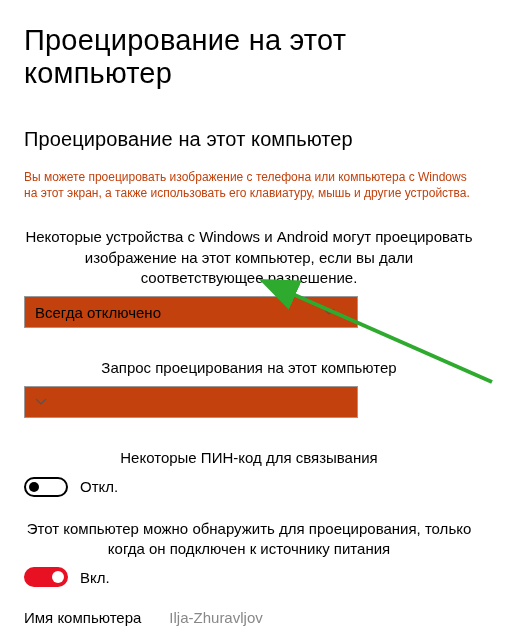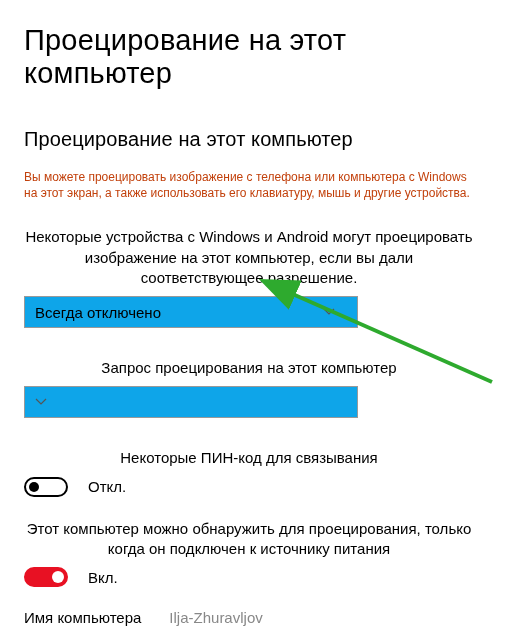--- a/index.html
+++ b/index.html
@@ -36,41 +36,41 @@
     font-size: 15px;
     line-height: 1.35;
     margin-bottom: 8px;
     max-width: 450px;
     text-align: center;
   }
   .select {
     width: 334px;
     height: 32px;
     border: 1px solid #999;
-    background: #0ea5e9;
+    background: #c2410c;
     display: flex;
     align-items: center;
     justify-content: space-between;
     padding: 0 22px 0 10px;
     font-size: 15px;
     cursor: pointer;
     margin-bottom: 30px;
   }
   .select .chev {
     width: 12px;
     height: 12px;
     display: inline-flex;
     align-items: center;
     justify-content: center;
   }
   .select .chev svg { display:block; }
   .toggle-row {
     display: flex;
     align-items: center;
-    gap: 20px;
+    gap: 12px;
     margin-bottom: 22px;
   }
   .toggle {
     position: relative;
     width: 44px;
     height: 20px;
     border-radius: 10px;
     cursor: pointer;
   }
   .toggle-off {

